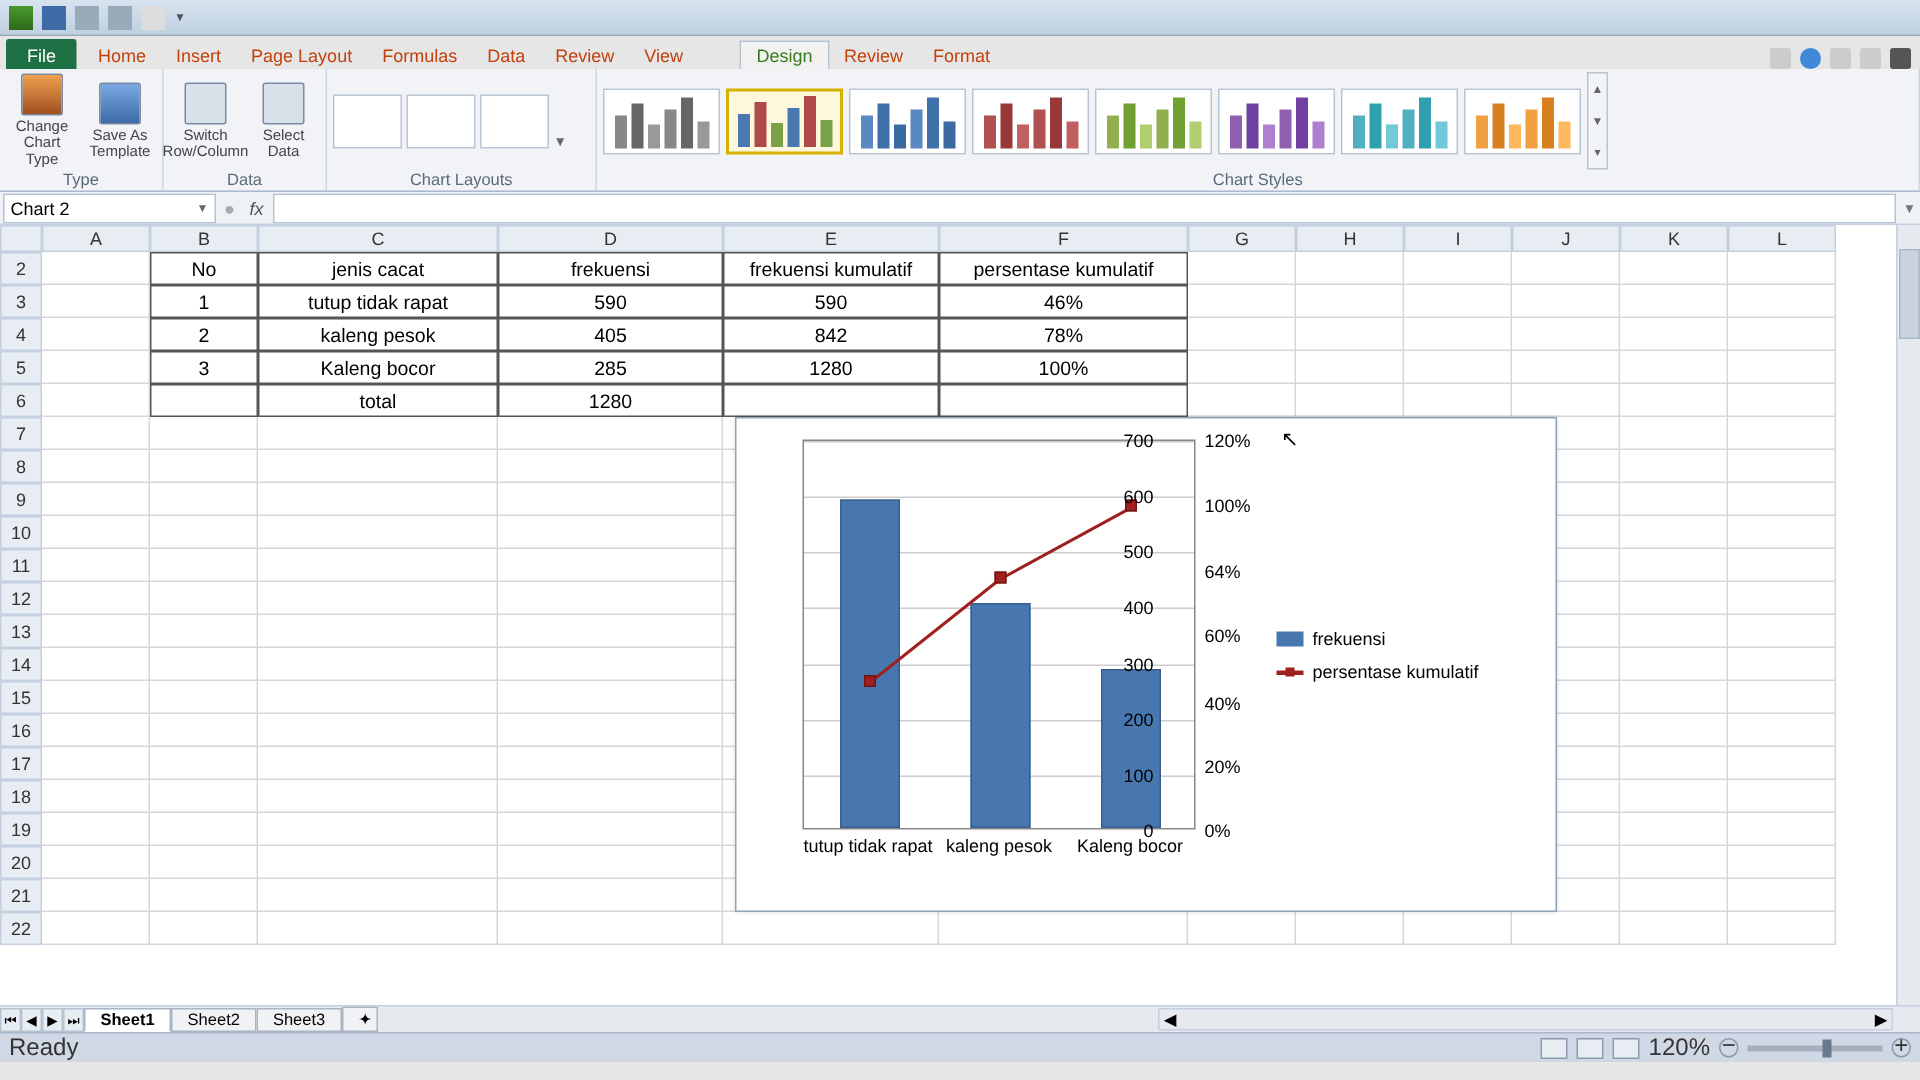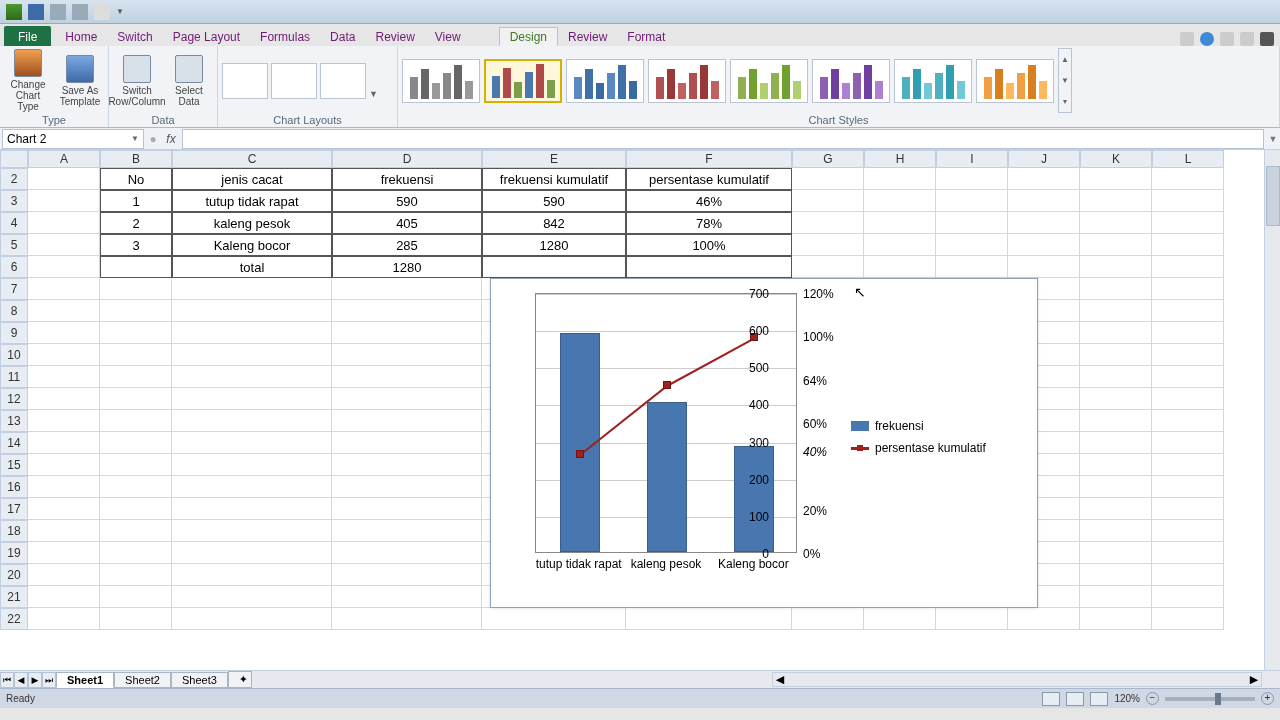--- a/index.html
+++ b/index.html
@@ -10,21 +10,21 @@
   .qat { display: flex; gap: 6px; padding: 0 6px; align-items: center; }
   .qat-icon { width: 16px; height: 16px; display: inline-block; }
   .title-text { flex: 1; text-align: center; color: #444; font-size: 12px; }
   
   
   .chart-tools-tab { position: absolute; top: 24px; left: 478px; width: 178px; height: 22px; background: #4a9a2e; color: #fff; text-align: center; line-height: 22px; font-size: 12px; border-top-left-radius: 3px; border-top-right-radius: 3px; }
   
   
   .tabs-row { height: 22px; background: #e6e6e6; display: flex; align-items: flex-end; padding-left: 4px; position: relative; }
   .file-tab { background: #1e7145; color: #fff; padding: 2px 14px; height: 20px; line-height: 18px; border-radius: 2px 2px 0 0; margin-right: 4px; }
-  .tab { padding: 2px 10px; color: #701a75; cursor: default; }
+  .tab { padding: 2px 10px; color: #c2410c; cursor: default; }
   .tab.active { background: #f1f1f1; border: 1px solid #b5c3d3; border-bottom: none; color: #3b7a1f; }
   .tabs-right { margin-left: auto; display: flex; gap: 6px; padding-right: 6px; align-items: center; }
   .tabs-right span { width: 14px; height: 14px; display: inline-block; background: #ccc; border-radius: 2px; }
   
   
   .ribbon { height: 82px; background: #f1f3f6; border-bottom: 1px solid #a9b8cc; display: flex; }
   .ribbon-group { border-right: 1px solid #cdd7e3; display: flex; flex-direction: column; padding: 2px 4px 1px 4px; }
   .ribbon-group-body { flex: 1; display: flex; gap: 4px; align-items: center; }
   .ribbon-group-label { text-align: center; font-size: 11px; color: #5a6a7a; padding-top: 1px; }
   .big-btn { width: 48px; display: flex; flex-direction: column; align-items: center; text-align: center; font-size: 10px; color: #444; gap: 2px;}
@@ -70,21 +70,21 @@
   
   
   .sheet-tabs { height: 18px; background: #e6e9ee; border-top: 1px solid #c4cfdf; display: flex; align-items: center; font-size: 11px; position: relative;}
   .nav-arrows { display: flex; gap: 0; }
   .nav-arrow { width: 14px; height: 16px; border: 1px solid #b5c3d3; background: #e8edf3; text-align: center; font-size: 9px; line-height: 15px;}
   .sheet-tab { padding: 1px 10px; border: 1px solid #aab5c3; background: #f0f2f5; }
   .sheet-tab.active { background: #fff; border-bottom: 1px solid #fff; font-weight: bold;}
   .hscroll { position: absolute; right: 18px; top: 1px; width: 490px; height: 15px; background: #e6e9ee; border: 1px solid #c4cfdf; display:flex; justify-content: space-between;}
   
   
-  .status-bar { height: 20px; background: #cfd8e4; border-top: 1px solid #a9b8cc; display: flex; align-items: center; font-size: 10px; padding: 0 6px; color: #333;}
+  .status-bar { height: 20px; background: #cfd8e4; border-top: 1px solid #a9b8cc; display: flex; align-items: center; font-size: 16px; padding: 0 6px; color: #333;}
   .status-right { margin-left: auto; display: flex; align-items: center; gap: 6px;}
   .view-btn { width: 18px; height: 14px; border: 1px solid #8a98aa; background: #e8edf3; }
   .zoom-slider { width: 90px; height: 4px; background: #a5b0bf; position: relative; }
   .zoom-thumb { position: absolute; top: -4px; left: 50px; width: 6px; height: 12px; background: #6a7a8e; }
   
   .cursor { position: absolute; top: 134px; left: 854px; font-size: 14px; pointer-events:none;}
 </style>
 </head>
 <body>
 
@@ -98,21 +98,21 @@
     <span style="font-size:8px;color:#555">▼</span>
   </div>
   <div style="width:180px"></div>
 </div>
 
 <div class="chart-tools-tab">Chart Tools</div>
 
 <div class="tabs-row">
   <div class="file-tab">File</div>
   <div class="tab">Home</div>
-  <div class="tab">Switch</div>
+  <div class="tab">Insert</div>
   <div class="tab">Page Layout</div>
   <div class="tab">Formulas</div>
   <div class="tab">Data</div>
   <div class="tab">Review</div>
   <div class="tab">View</div>
   <div style="width:28px"></div>
   <div class="tab active">Design</div>
   <div class="tab">Review</div>
   <div class="tab">Format</div>
   <div class="tabs-right">
@@ -607,21 +607,21 @@
         <div class="y1-label" style="top: 193.714px;">200</div>
         <div class="y1-label" style="top: 156.571px;">300</div>
         <div class="y1-label" style="top: 119.429px;">400</div>
         <div class="y1-label" style="top: 82.2857px;">500</div>
         <div class="y1-label" style="top: 45.1429px;">600</div>
         <div class="y1-label" style="top: 8px;">700</div>
       </div>
     <div id="y2labels">
         <div class="y2-label" style="top: 268px;">0%</div>
         <div class="y2-label" style="top: 224.667px;">20%</div>
-        <div class="y2-label" style="top: 166px; font-style: italic;">40%</div>
+        <div class="y2-label" style="top: 183px;">40%</div>
         <div class="y2-label" style="top: 138px;">60%</div>
         <div class="y2-label" style="top: 94.6667px;">64%</div>
         <div class="y2-label" style="top: 51.3333px;">100%</div>
         <div class="y2-label" style="top: 8px;">120%</div>
       </div>
     <div id="xlabels">
         <div class="x-label" style="left: 44px; width: 87.3333px;">tutup tidak rapat</div>
         <div class="x-label" style="left: 131.333px; width: 87.3333px;">kaleng pesok</div>
         <div class="x-label" style="left: 218.667px; width: 87.3333px;">Kaleng bocor</div>
       </div>

